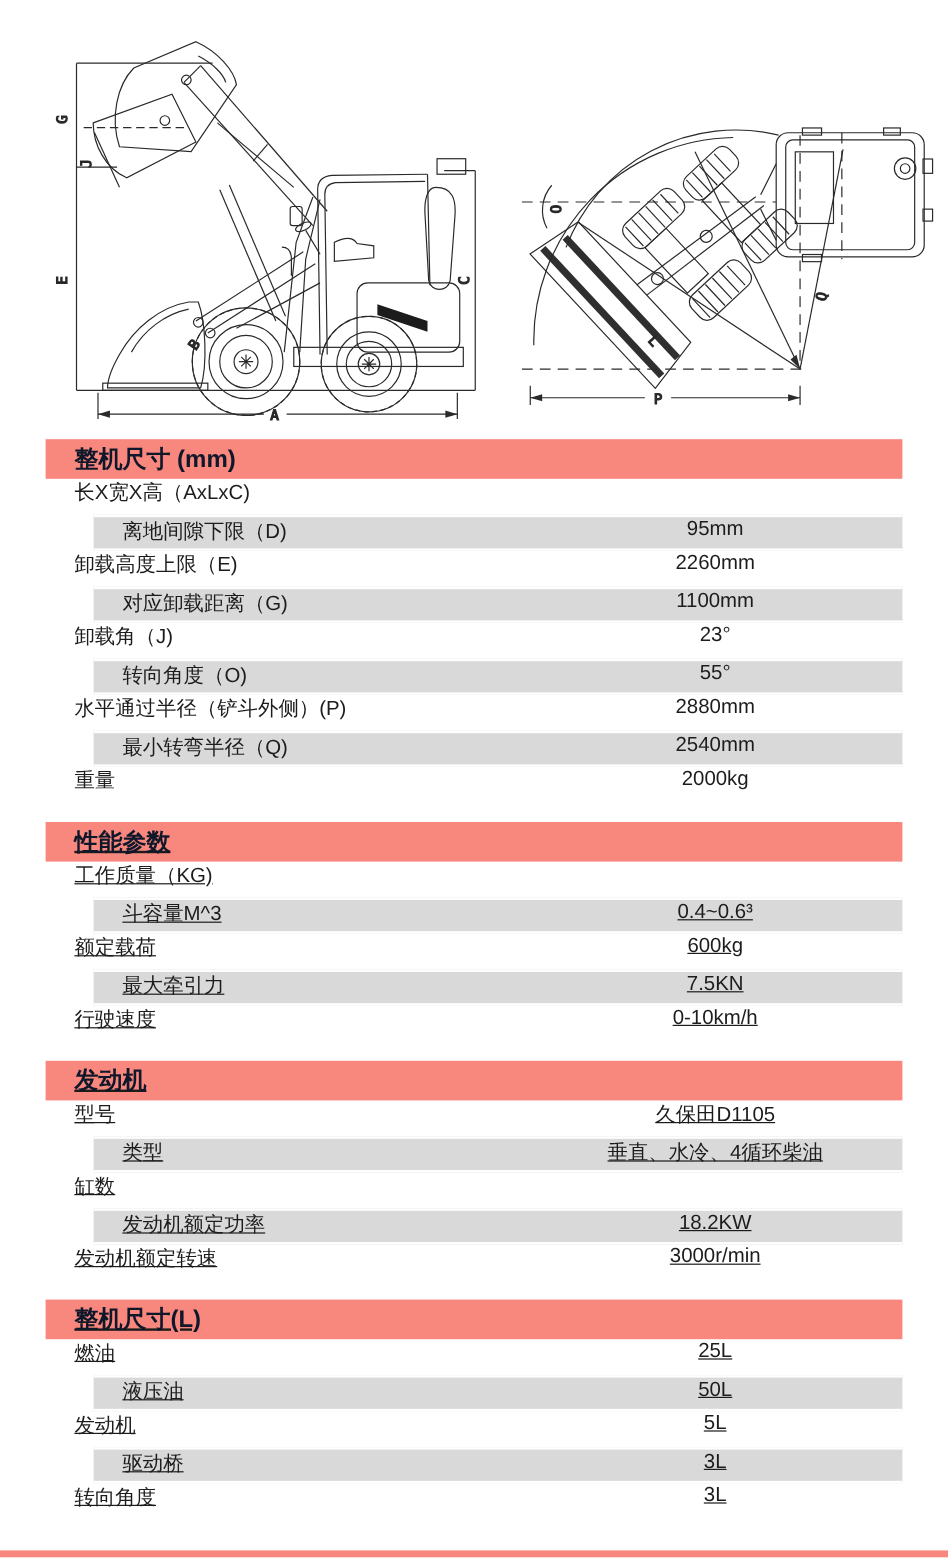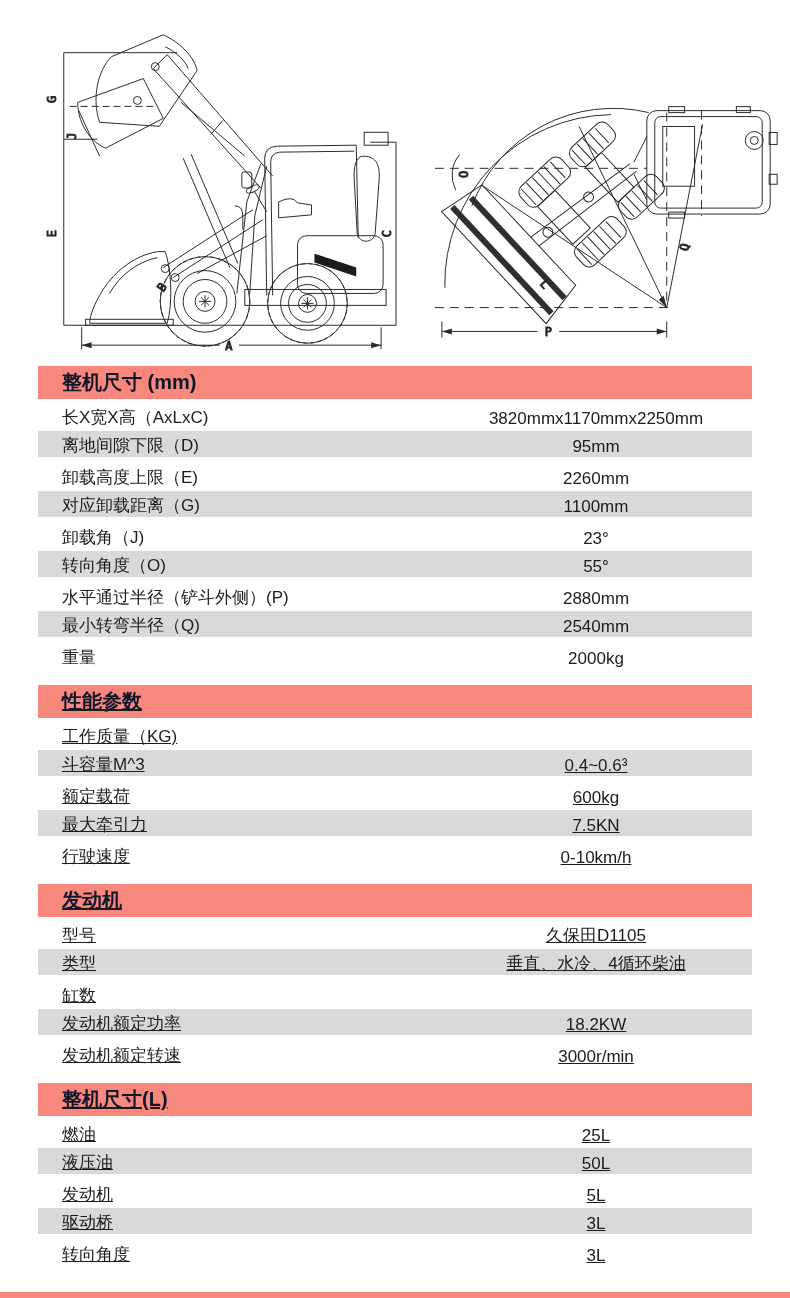--- a/index.html
+++ b/index.html
@@ -17,22 +17,22 @@
   .diagrams{height:366px;display:flex;align-items:flex-start;}
   .svg-side{margin:6px 0 0 16px;}
   .svg-top{margin:96px 0 0 2px;}
   svg text{font-family:"DejaVu Sans Mono","Liberation Mono",monospace;font-size:12px;fill:#111;}
   .spec{margin:0 38px;}
   .spec-section + .spec-section{margin-top:16px;text-decoration:underline;}
   .sec-header{
     background:var(--accent);height:33px;display:flex;align-items:center;
     padding-left:24px;font-size:20px;font-weight:bold;color:#0f172a;
   }
-  .row{display:flex;align-items:flex-end;height:30px;font-size:17px;box-sizing:border-box;}
-  .row.alt{background:var(--row-alt);border-top:2px solid #fff;border-bottom:2px solid #fff;}
+  .row{display:flex;align-items:flex-start;height:30px;font-size:17px;box-sizing:border-box;}
+  .row.alt{background:var(--row-alt);border-top:2px solid #fff;border-bottom:2px solid #fff;margin-left:40px;}
   .row .lbl{flex:1;padding-left:24px;white-space:nowrap;}
   .row .val{width:312px;text-align:center;white-space:nowrap;}
   .bottom-bar{position:absolute;left:0;right:0;bottom:0;height:6px;background:var(--accent);}
 </style>
 </head>
 <body>
 
 <div class="diagrams">
 
   <svg class="svg-side" width="404" height="356" viewBox="0 0 404 356" fill="none" stroke="#2a2a2a" stroke-width="1">
@@ -184,21 +184,20 @@
 </div>
 
 <div class="spec">
 
   <section class="spec-section">
     <div class="sec-header">
       <span>整机尺寸 (mm)</span>
     </div>
     <div class="row">
         <span class="lbl">长X宽X高（AxLxC)</span>
-        <span class="val">3820mmx1170mmx2250mm</span>
       </div>
     <div class="row alt">
         <span class="lbl">离地间隙下限（D)</span>
         <span class="val">95mm</span>
       </div>
     <div class="row">
         <span class="lbl">卸载高度上限（E)</span>
         <span class="val">2260mm</span>
       </div>
     <div class="row alt">

